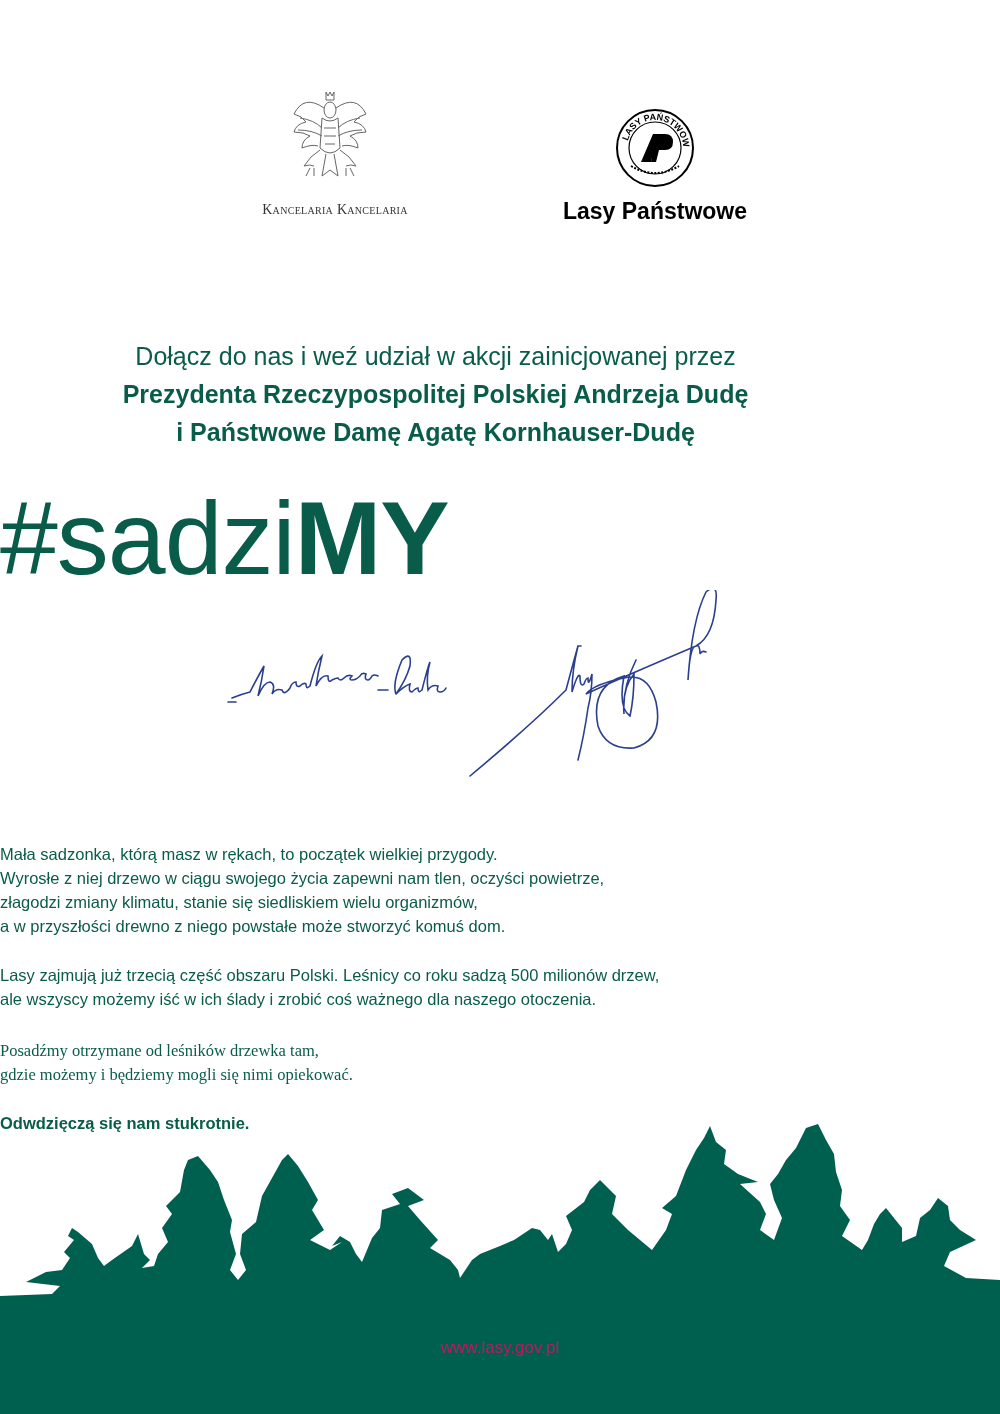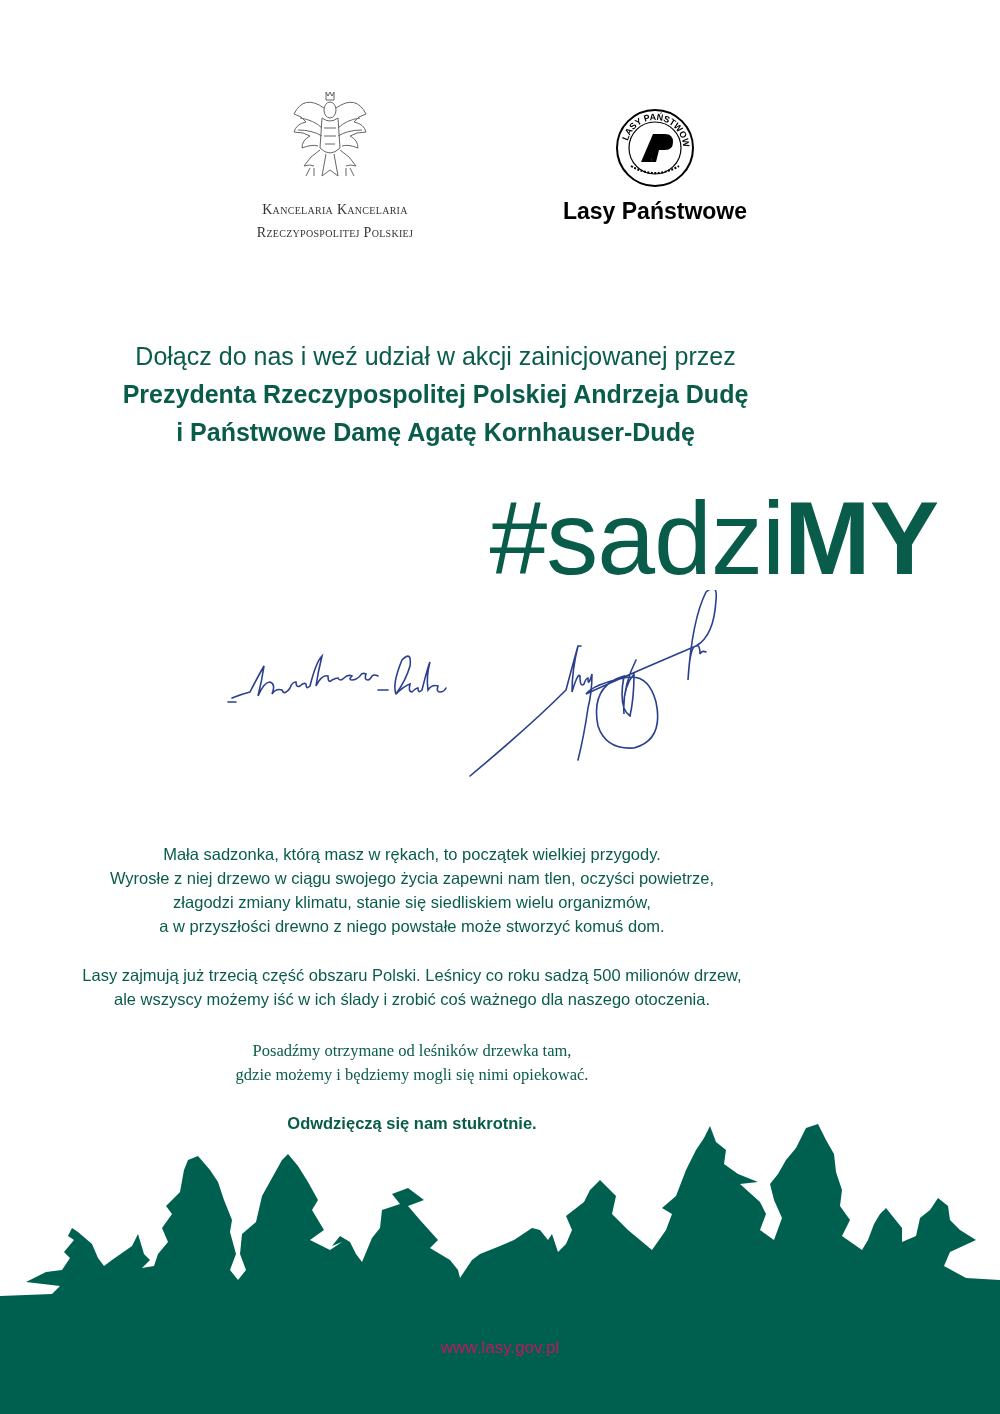--- a/index.html
+++ b/index.html
@@ -5,24 +5,24 @@
   html, body { margin:0; padding:0; background:#fff; }
   body { width:1000px; height:1414px; position:relative; overflow:hidden; font-family:"Liberation Sans", sans-serif; }
   .abs { position:absolute; }
   #eagle { left:290px; top:88px; width:80px; width:80px; height:96px; }
   #kancelaria { left:200px; top:198px; width:270px; text-align:center; font-family:"Liberation Serif", serif; color:#333; font-size:14px; line-height:23px; letter-spacing:0.3px; }
   #kancelaria .sc { font-variant:small-caps; }
   #lp-logo { left:615px; top:108px; width:80px; height:80px; }
   #lp-name { left:520px; top:198px; width:270px; text-align:center; font-size:23px; font-weight:bold; color:#000; }
   #intro { left:0; top:337px; width:871px; text-align:center; font-family:"Liberation Sans", sans-serif; font-size:25px; line-height:38px; color:#0a5c4a; }
   #intro .b { font-weight:bold; }
-  #hashtag { left:0; top:478px; width:938px; text-align:right; font-size:104px; line-height:120px; color:#0a5c4a; letter-spacing:-1px; }
+  #hashtag { left:0; top:478px; width:938px; text-align:left; font-size:104px; line-height:120px; color:#0a5c4a; letter-spacing:-1px; }
   #hashtag .b { font-weight:bold; }
   #sigs { left:210px; top:590px; width:580px; height:200px; }
-  .para { left:0; width:824px; text-align:center; font-size:16.5px; line-height:24px; color:#0a5c4a; }
+  .para { left:0; width:824px; text-align:left; font-size:16.5px; line-height:24px; color:#0a5c4a; }
   #p1 { top:842px; }
   #p2 { top:963px; }
   #p3 { top:1039px;font-family:Liberation Serif, serif; }
   #p4 { top:1111px; font-weight:bold; }
   #forest { left:0; top:1110px; width:1000px; height:304px; }
   #url { left:0; top:1338px; width:1000px; text-align:center; font-size:17px; color:#be185d; }
 </style>
 </head>
 <body>
 
@@ -36,21 +36,20 @@
     <path d="M32 30 q8 6 16 0 l2 30 q-10 10 -20 0 z"></path>
     <path d="M34 40 h12 M34 48 h12 M35 56 h10"></path>
     <path d="M30 62 q-10 6 -16 16 q6 -2 10 0 M50 62 q10 6 16 16 q-6 -2 -10 0"></path>
     <path d="M36 66 l-4 22 l8 -6 l8 6 l-4 -22"></path>
     <path d="M20 80 l-4 8 M24 80 l0 8 M60 80 l4 8 M56 80 l0 8"></path>
   </g>
 </svg>
 
 <div id="kancelaria" class="abs">
   <div class="sc">Kancelaria Kancelaria</div>
-  <div class="sc">Rzeczypospolitej Polskiej</div>
 </div>
 
 <svg id="lp-logo" class="abs" viewBox="0 0 80 80">
   <circle cx="40" cy="40" r="38" fill="none" stroke="#000" stroke-width="2"></circle>
   <circle cx="40" cy="40" r="26" fill="none" stroke="#000" stroke-width="1.2"></circle>
   <defs>
       <path id="arc" d="M12 40 A28 28 0 0 1 68 40"></path>
     </defs>
   <text font-size="9" font-family="Liberation Sans, sans-serif" font-weight="bold" fill="#000"><textPath href="#arc" startOffset="8%">LASY PAŃSTWOWE</textPath></text>
   <path d="M26 54 L38 26 L42 26 L36 54 Z" fill="#000"></path>

